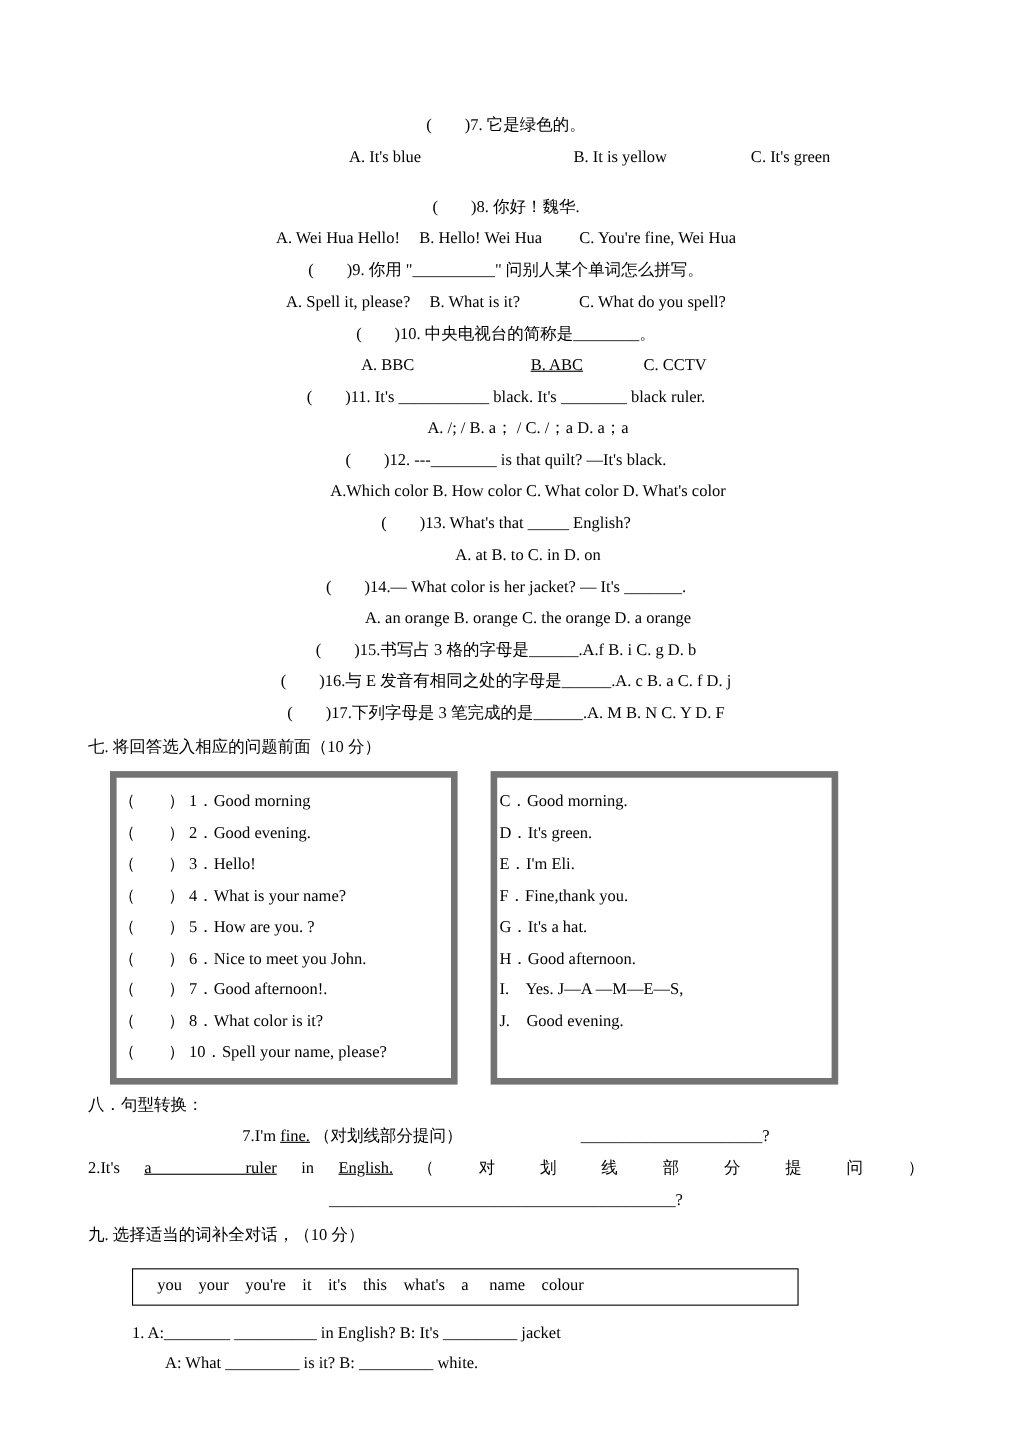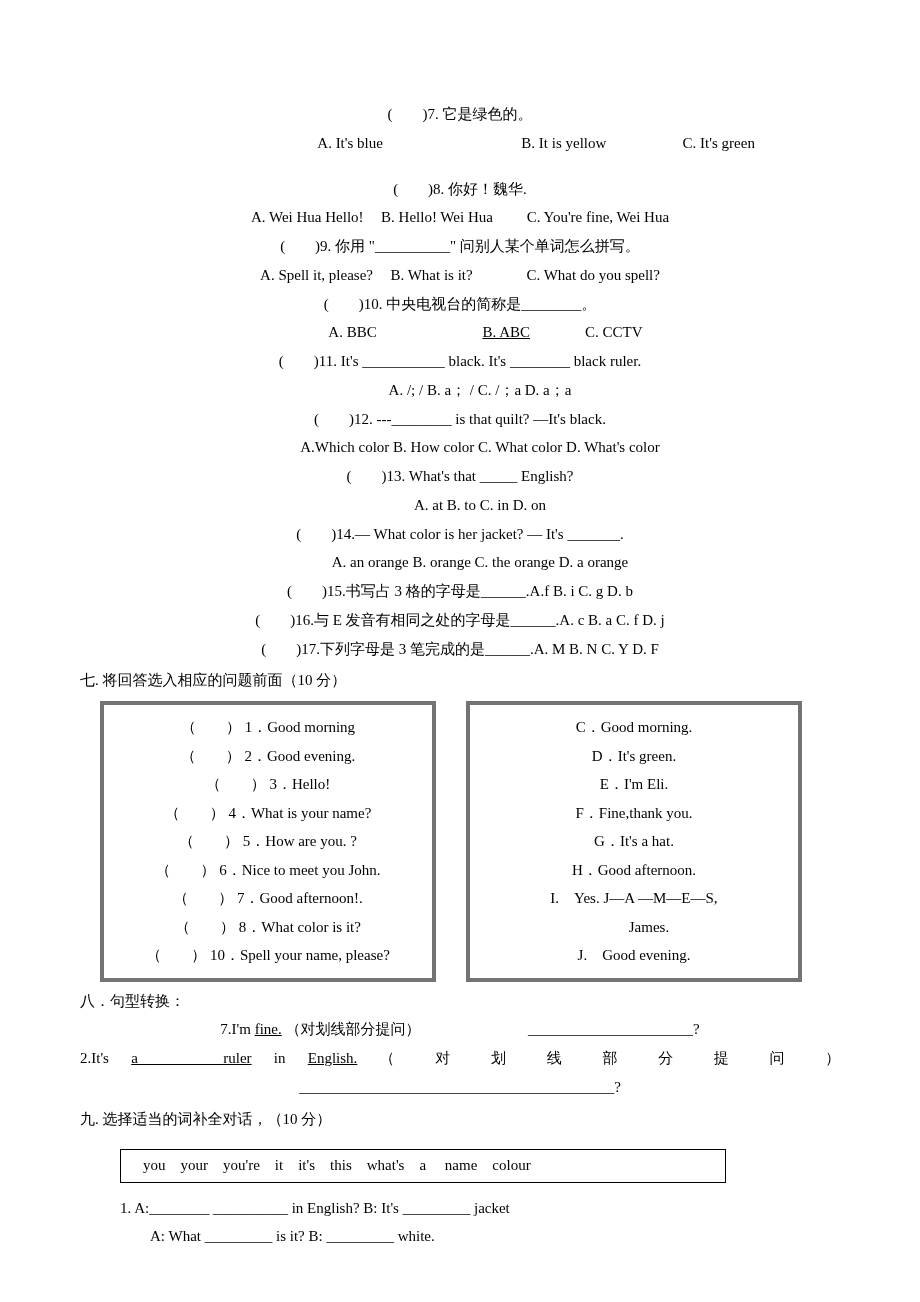--- a/index.html
+++ b/index.html
@@ -19,24 +19,23 @@
   .under { text-decoration: underline; }
   .section-title { margin-top: 4px; }
   .two-col {
     display: flex;
     gap: 30px;
     margin-top: 6px;
     margin-bottom: 6px;
     padding-left: 20px;
   }
   .box {
-    border: 4px solid #737373;
-    padding: 8px 14px;
+    border: 6px solid #737373;
+    padding: 8px 2px;
     font-family: "Times New Roman", serif;
-    text-align: center;
   }
   .box.left { width: 300px; }
   .box.right { width: 300px; }
   .box .row { line-height: 1.9; }
   .justify-line { text-align: justify; text-align-last: justify; }
   .word-box {
     border: 1px solid #000;
     padding: 2px 22px;
     margin: 16px 0 12px 40px;
     width: 560px;
@@ -108,21 +107,20 @@
     <div class="row">（　　） 10．Spell your name, please?</div>
   </div>
   <div class="box right">
     <div class="row">C．Good morning.</div>
     <div class="row">D．It's green.</div>
     <div class="row">E．I'm Eli.</div>
     <div class="row">F．Fine,thank you.</div>
     <div class="row">G．It's a hat.</div>
     <div class="row">H．Good afternoon.</div>
     <div class="row">I.　Yes. J—A —M—E—S,</div>
-    <div class="row">　　James.</div>
     <div class="row">J.　Good evening.</div>
   </div>
 </div>
 
 <div class="section-title">八．句型转换：</div>
 <div class="q">
   <span>7.I'm </span><span class="under">fine.</span>
   <span>（对划线部分提问）</span>
   <span style="display:inline-block;width:100px;"></span>
   <span>______________________?</span>

